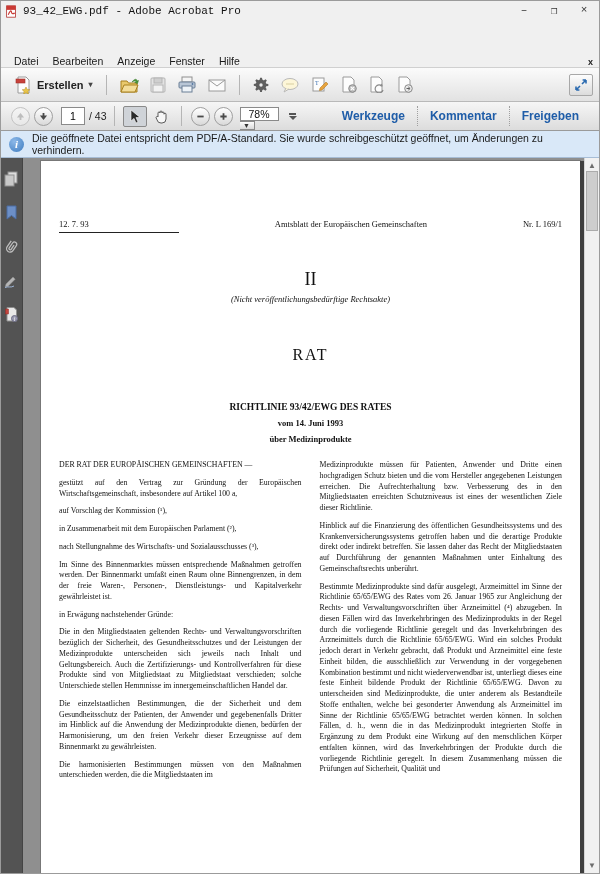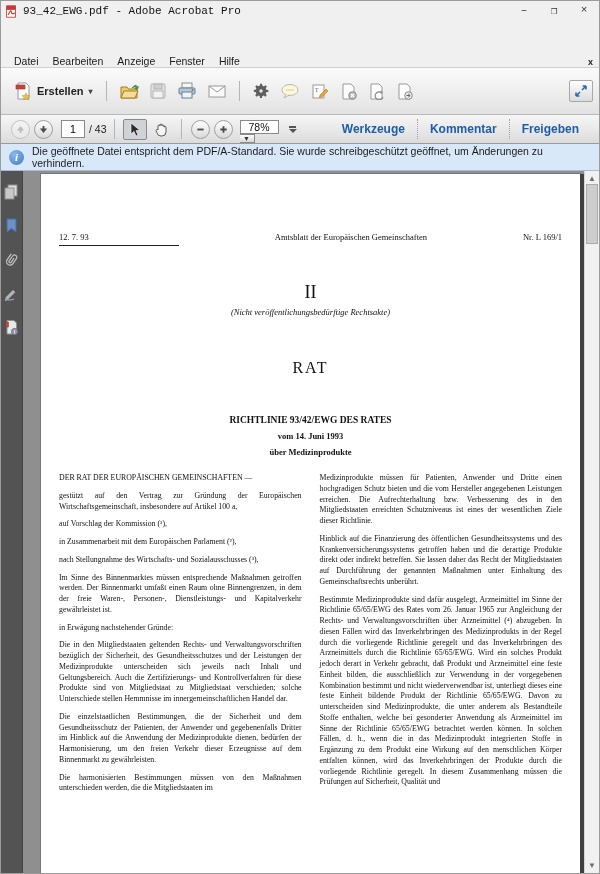--- a/index.html
+++ b/index.html
@@ -17,21 +17,21 @@
   .winbtn { width:30px; height:18px; display:flex; align-items:center; justify-content:center;
             font-size:11px; color:#333; cursor:default; }
 
   
   .menubar { height:15px; background:#f0f0f0; display:flex; align-items:flex-end;
              font-size:10.5px; color:#1a1a1a; padding-left:6px; flex:0 0 auto;margin-top:31px; }
   .menu-item { padding:0 7px; }
   .menubar-x { margin-left:auto; margin-right:6px; font-weight:bold; font-size:9px; color:#222; }
 
   
-  .toolbar1 { height:48px; background:linear-gradient(#fbfbfb,#e2e2e2);
+  .toolbar1 { height:35px; background:linear-gradient(#fbfbfb,#e2e2e2);
               border-top:1px solid #d0d0d0; border-bottom:1px solid #b9b9b9;
               display:flex; align-items:center; padding:0 6px; flex:0 0 auto; }
   .toolbar2 { height:29px; background:linear-gradient(#f6f6f6,#dcdcdc);
               border-bottom:1px solid #9a9a9a; display:flex; align-items:center;
               padding:0 8px; flex:0 0 auto; }
   .tb-sep { width:1px; height:20px; background:#b5b5b5; margin:0 7px; }
   .tb-btn { display:flex; align-items:center; justify-content:center;
             padding:2px 4px; border:1px solid transparent; border-radius:2px; cursor:default; }
   .tb-btn svg { display:block; }
   .create-btn { display:flex; align-items:center; gap:5px; padding:2px 6px; font-size:11px;

